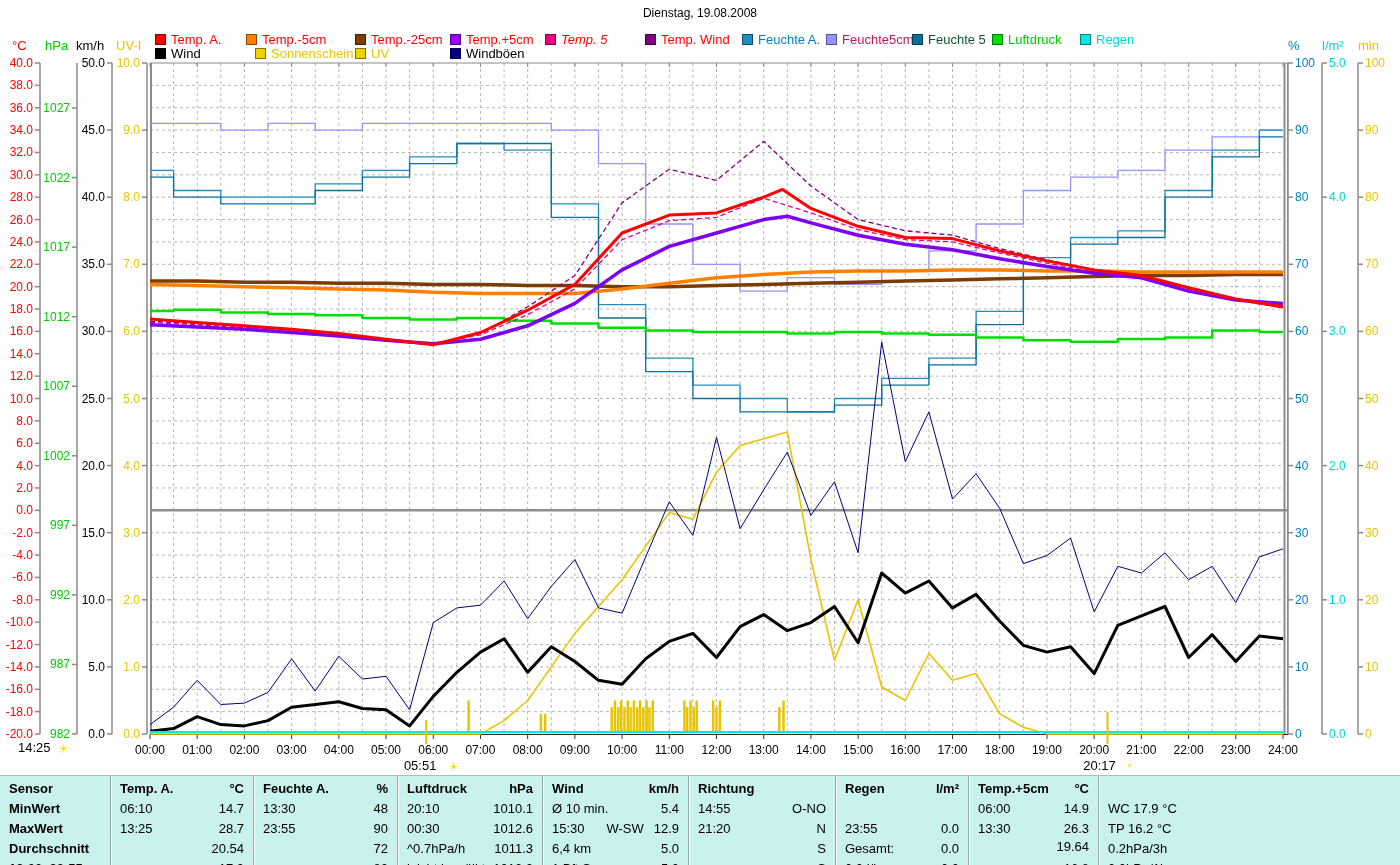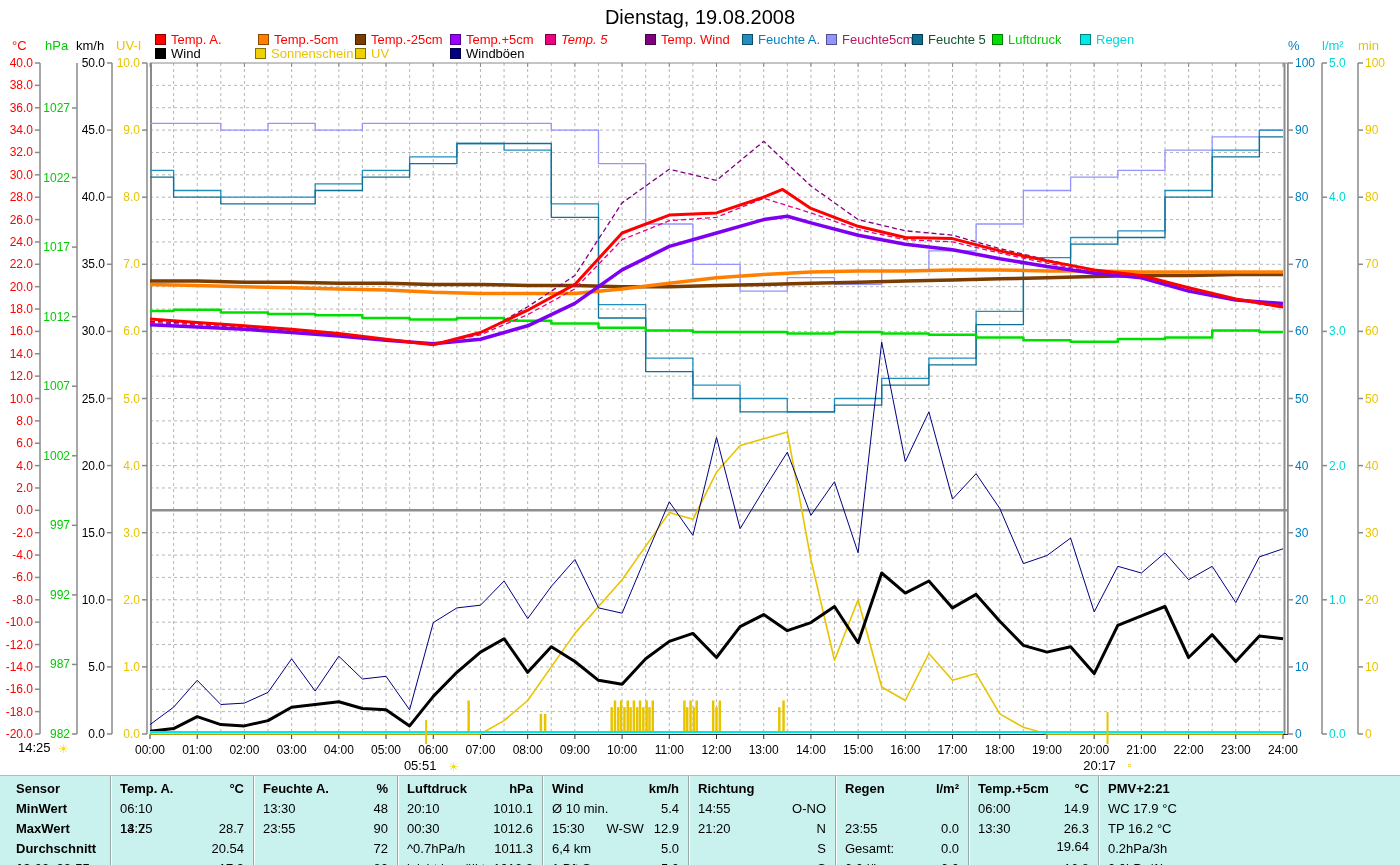--- a/index.html
+++ b/index.html
@@ -1,19 +1,19 @@
 <!DOCTYPE html>
 <html><head>
 <meta charset="utf-8">
 <style>
   html,body{margin:0;padding:0}
   body{width:1400px;height:865px;overflow:hidden;background:#fff;
        font-family:"Liberation Sans",sans-serif;position:relative}
   #title{position:absolute;top:6px;left:0;width:1400px;text-align:center;
-         font-size:20px;color:#000}
+         font-size:12px;color:#000}
   #legend{position:absolute;top:28px;left:0;width:1400px;height:36px}
   .litem{position:absolute;white-space:nowrap;font-size:13px;line-height:14px}
   .sq{display:inline-block;width:11px;height:11px;margin-right:5px;
       vertical-align:-1px;border:1px solid rgba(0,0,0,.45);box-sizing:border-box}
   #chartwrap{position:absolute;top:0;left:0}
   #datatable{position:absolute;top:775px;left:0;width:1400px;height:90px;
              background:#c9f2ef;border-top:1px solid #9fc5c2;font-size:13px;color:#000}
   .tgroup{position:absolute;top:0;bottom:0;overflow:hidden}
   .tgroup.sep{border-left:1px solid #96a8a6;box-shadow:inset 1px 0 0 #ffffff}
   .trow{position:absolute;left:9px;right:10px;height:20px;line-height:20px;
@@ -459,54 +459,54 @@
         <text x="1099.526625" y="770" text-anchor="middle" font-size="13" fill="#000">20:17</text>
         <text x="1127.526625" y="769" font-size="11" fill="#e8c400">▫</text>
         <text x="18" y="752" font-size="13" fill="#000">14:25</text>
         <text x="58" y="753" font-size="12" fill="#f0e000">☀</text>
       </g>
     </svg>
 </div>
 <div id="title">Dienstag, 19.08.2008</div>
 <div id="legend">
     <span class="litem" style="left: 155px; top: 5px;"><span class="sq" style="background: rgb(255, 0, 0);"></span><span style="color: rgb(255, 0, 0);">Temp. A.</span></span>
-    <span class="litem" style="left: 258px; top: 5px;"><span class="sq" style="background: rgb(255, 128, 0);"></span><span style="color: rgb(255, 0, 0);">Temp.-5cm</span></span>
+    <span class="litem" style="left: 246px; top: 5px;"><span class="sq" style="background: rgb(255, 128, 0);"></span><span style="color: rgb(255, 0, 0);">Temp.-5cm</span></span>
     <span class="litem" style="left: 355px; top: 5px;"><span class="sq" style="background: rgb(122, 60, 0);"></span><span style="color: rgb(255, 0, 0);">Temp.-25cm</span></span>
     <span class="litem" style="left: 450px; top: 5px;"><span class="sq" style="background: rgb(155, 0, 255);"></span><span style="color: rgb(255, 0, 0);">Temp.+5cm</span></span>
     <span class="litem" style="left: 545px; top: 5px;"><span class="sq" style="background: rgb(240, 0, 128);"></span><span style="color: rgb(255, 0, 0); font-style: italic;">Temp. 5</span></span>
     <span class="litem" style="left: 645px; top: 5px;"><span class="sq" style="background: rgb(128, 0, 128);"></span><span style="color: rgb(255, 0, 0);">Temp. Wind</span></span>
     <span class="litem" style="left: 742px; top: 5px;"><span class="sq" style="background: rgb(31, 143, 192);"></span><span style="color: rgb(0, 128, 192);">Feuchte A.</span></span>
     <span class="litem" style="left: 826px; top: 5px;"><span class="sq" style="background: rgb(148, 148, 255);"></span><span style="color: #be185d;">Feuchte5cm</span></span>
     <span class="litem" style="left: 912px; top: 5px;"><span class="sq" style="background: rgb(14, 111, 149);"></span><span style="color: #14532d;">Feuchte 5</span></span>
     <span class="litem" style="left: 992px; top: 5px;"><span class="sq" style="background: rgb(0, 224, 0);"></span><span style="color: rgb(0, 204, 0);">Luftdruck</span></span>
     <span class="litem" style="left: 1080px; top: 5px;"><span class="sq" style="background: rgb(0, 232, 232);"></span><span style="color: rgb(0, 216, 216);">Regen</span></span>
     <span class="litem" style="left: 155px; top: 19px;"><span class="sq" style="background: rgb(0, 0, 0);"></span><span style="color: rgb(0, 0, 0);">Wind</span></span>
     <span class="litem" style="left: 255px; top: 19px;"><span class="sq" style="background: rgb(240, 208, 0);"></span><span style="color: rgb(232, 196, 0);">Sonnenschein</span></span>
     <span class="litem" style="left: 355px; top: 19px;"><span class="sq" style="background: rgb(240, 208, 0);"></span><span style="color: rgb(232, 196, 0);">UV</span></span>
     <span class="litem" style="left: 450px; top: 19px;"><span class="sq" style="background: rgb(0, 0, 128);"></span><span style="color: rgb(0, 0, 0);">Windböen</span></span>
   </div>
 <div id="datatable">
-    <div class="tgroup" style="left: 7px; width: 128px;">
+    <div class="tgroup" style="left: 0px; width: 128px;">
       <div class="trow thead" style="top: 3px;">
         <span class="tl">Sensor</span>
         <span class="trr"></span>
       </div>
       <div class="trow rowlabel" style="top: 23px;">MinWert</div>
       <div class="trow rowlabel" style="top: 43px;">MaxWert</div>
       <div class="trow rowlabel" style="top: 63px;">Durchschnitt</div>
       <div class="trow rowlabel" style="top: 83px;">18:00..23:55</div>
     </div>
     <div class="tgroup sep" style="left: 110px; width: 143px;">
       <div class="trow thead" style="top: 3px;">
         <span class="tl">Temp. A.</span>
         <span class="trr">
           <span>°C</span>
         </span>
       </div>
-      <div class="trow" style="top: 23px; flex-direction: column;">
+      <div class="trow" style="top: 23px;">
         <span class="tl">06:10</span>
         <span class="trr">
           <span>14.7</span>
         </span>
       </div>
       <div class="trow" style="top: 43px;">
         <span class="tl">13:25</span>
         <span class="trr">
           <span>28.7</span>
         </span>
@@ -707,24 +707,20 @@
         </span>
       </div>
       <div class="trow" style="top: 83px;">
         <span class="tl"></span>
         <span class="trr">
           <span>16.8</span>
         </span>
       </div>
     </div>
     <div class="tgroup sep" style="left: 1098px; width: 302px;">
-      <div class="trow thead" style="top: 3px;">
-        <span class="tl">PMV+2:21</span>
-        <span class="trr"></span>
-      </div>
       <div class="trow" style="top: 23px;">
         <span class="tl">WC 17.9 °C</span>
         <span class="trr"></span>
       </div>
       <div class="trow" style="top: 43px;">
         <span class="tl">TP 16.2 °C</span>
         <span class="trr"></span>
       </div>
       <div class="trow" style="top: 63px;">
         <span class="tl">0.2hPa/3h</span>

